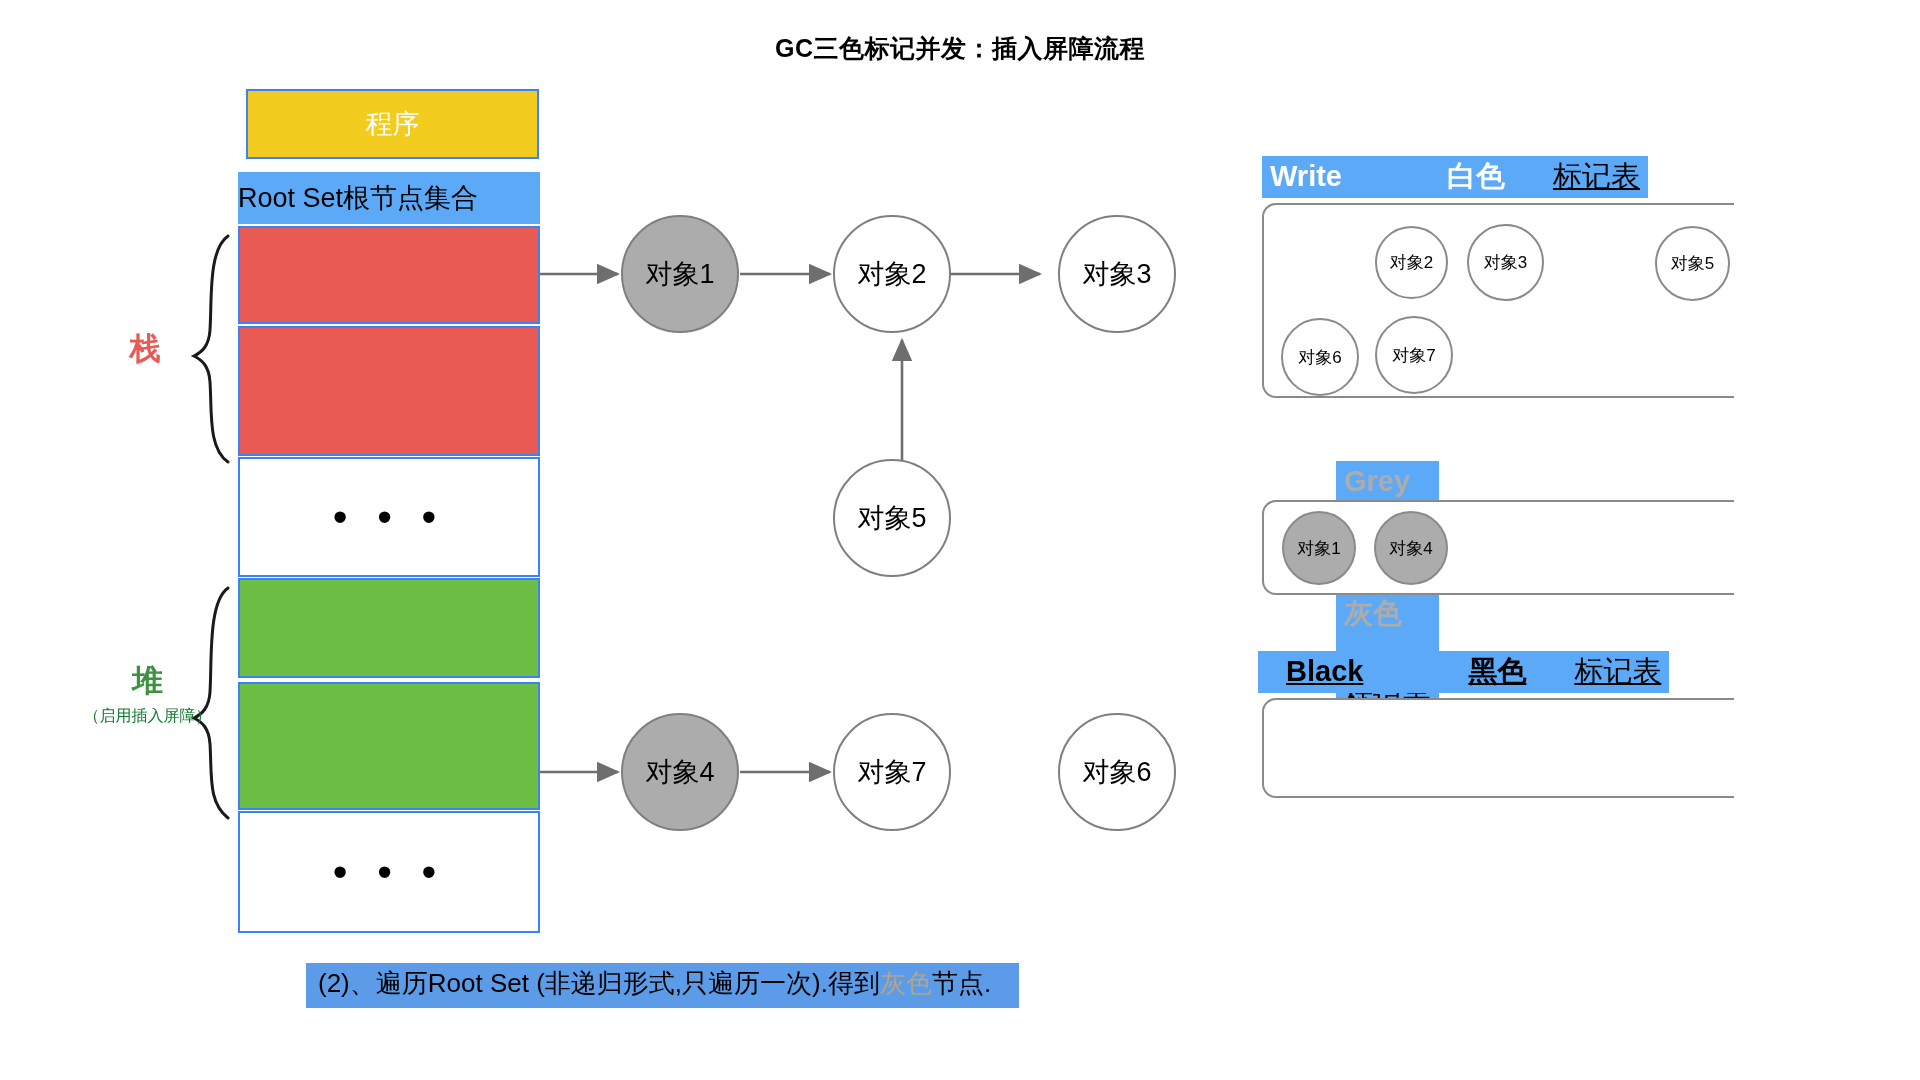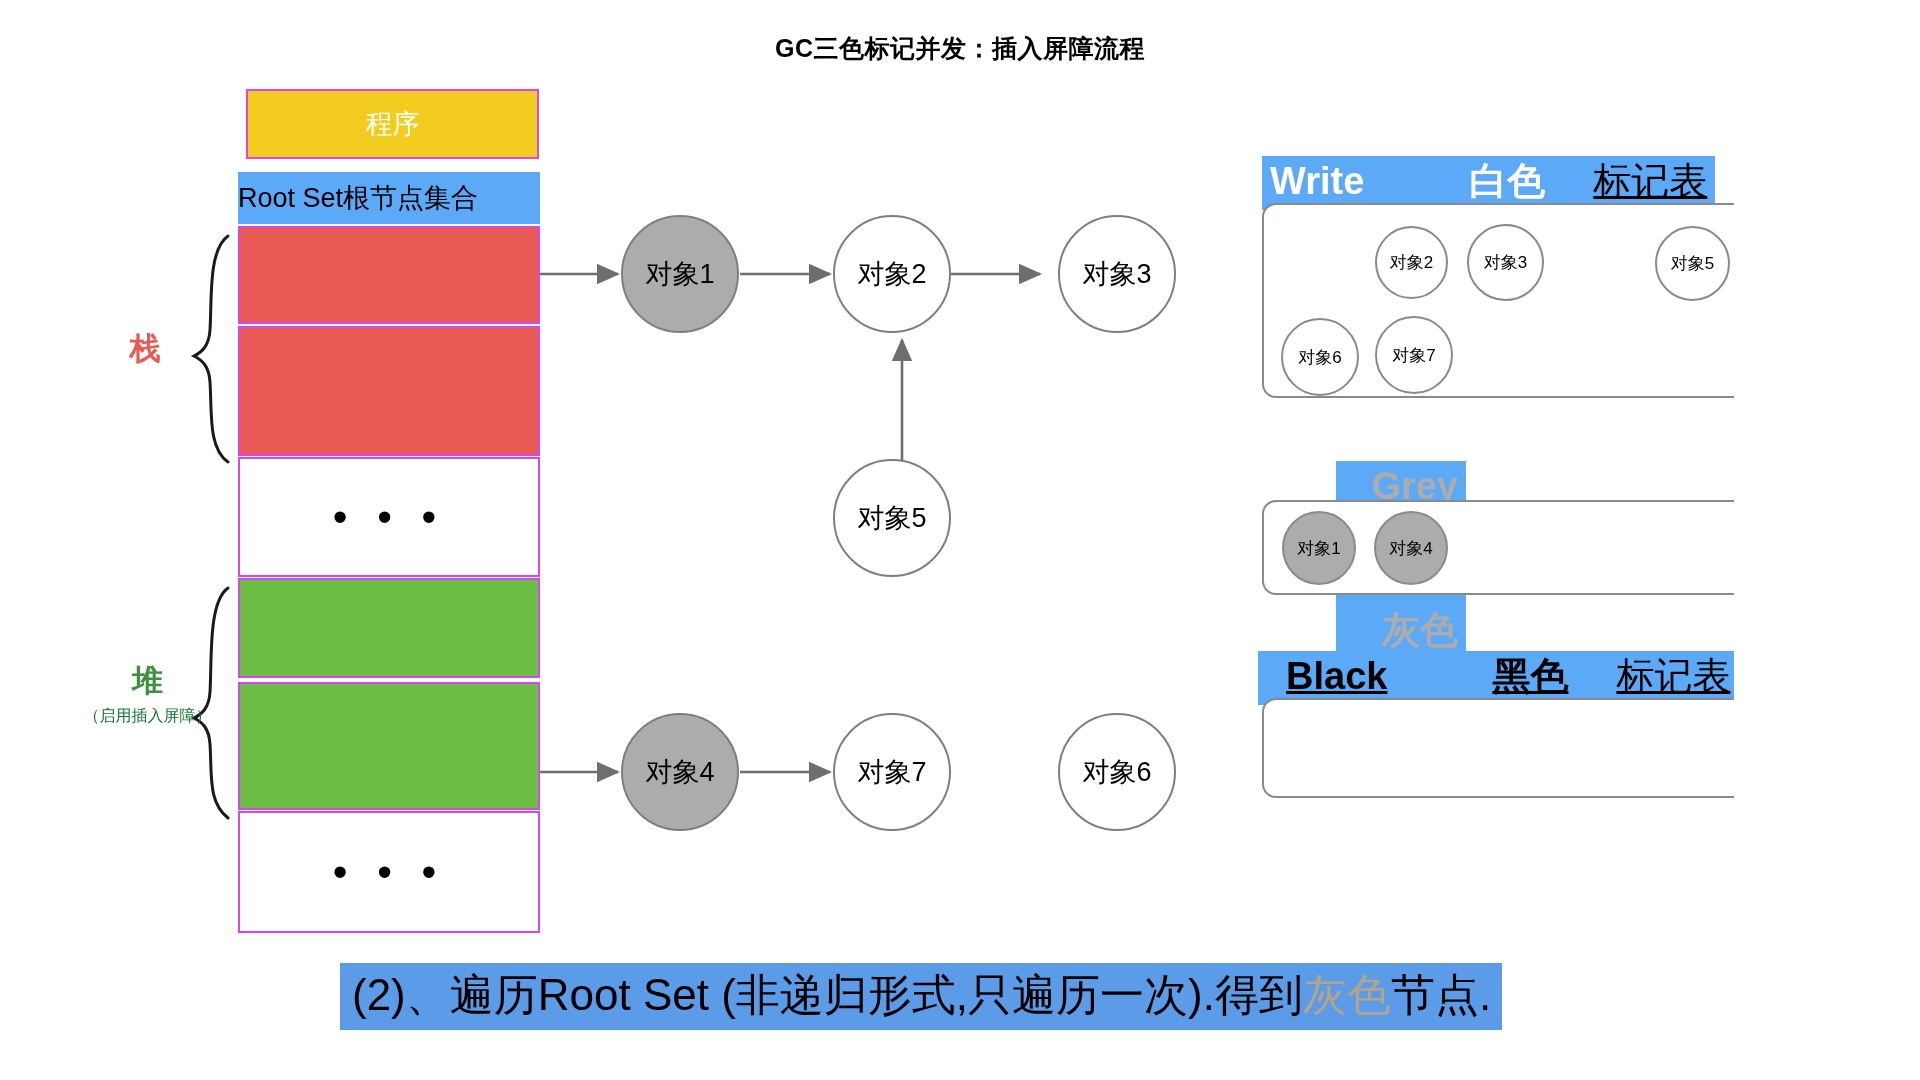--- a/index.html
+++ b/index.html
@@ -27,21 +27,21 @@
     font-size: 25px;
     font-weight: bold;
     color: #000000;
     letter-spacing: 0.5px;
   }
 
   
   .mem-block {
     position: absolute;
     box-sizing: border-box;
-    border: 2px solid #d946ef;
+    border: 2px solid #3b82f6;
     display: flex;
     align-items: center;
   }
   .mem-program {
     left: 246px; top: 89px; width: 293px; height: 70px;
     background: #F2CC1E;
     justify-content: center;
     color: #ffffff;
     font-size: 27px;
   }
@@ -112,24 +112,24 @@
     background: #ffffff;
   }
   .node.grey { background: #ACACAC; }
   .node.big { width: 118px; height: 118px; }
 
   
   .table-header {
     position: absolute;
     background: #5BA9F7;
     display: flex;
-    align-items: flex-end;
+    align-items: flex-start;
     padding: 2px 8px 4px 8px;
     box-sizing: border-box;
-    font-size: 38px;
+    font-size: 29px;
     white-space: nowrap;
     line-height: 1.25;
     gap: 48px;
   }
   .hdr-strong { font-weight: bold; }
   .hdr-white { color: #ffffff; }
   .hdr-grey { color: #ACACAC; }
   .hdr-black { color: #000000; text-decoration: underline; }
   .table-box {
     position: absolute;
@@ -148,25 +148,25 @@
     align-items: center;
     justify-content: center;
     font-size: 17px;
     color: #000000;
   }
   .chip.grey { background: #ACACAC; }
 
   
   .caption {
     position: absolute;
-    left: 340px;
+    left: 306px;
     top: 963px;
     background: #5B9BE8;
-    padding: 4px 11px 8px 12px;
-    font-size: 44px;
+    padding: 4px 28px 8px 12px;
+    font-size: 26px;
     color: #000000;
     white-space: nowrap;
     line-height: 1.25;
   }
   .caption .grey-word { color: #B3A58C; }
 
   svg.overlay {
     position: absolute;
     left: 0; top: 0;
     width: 1920px; height: 1080px;

